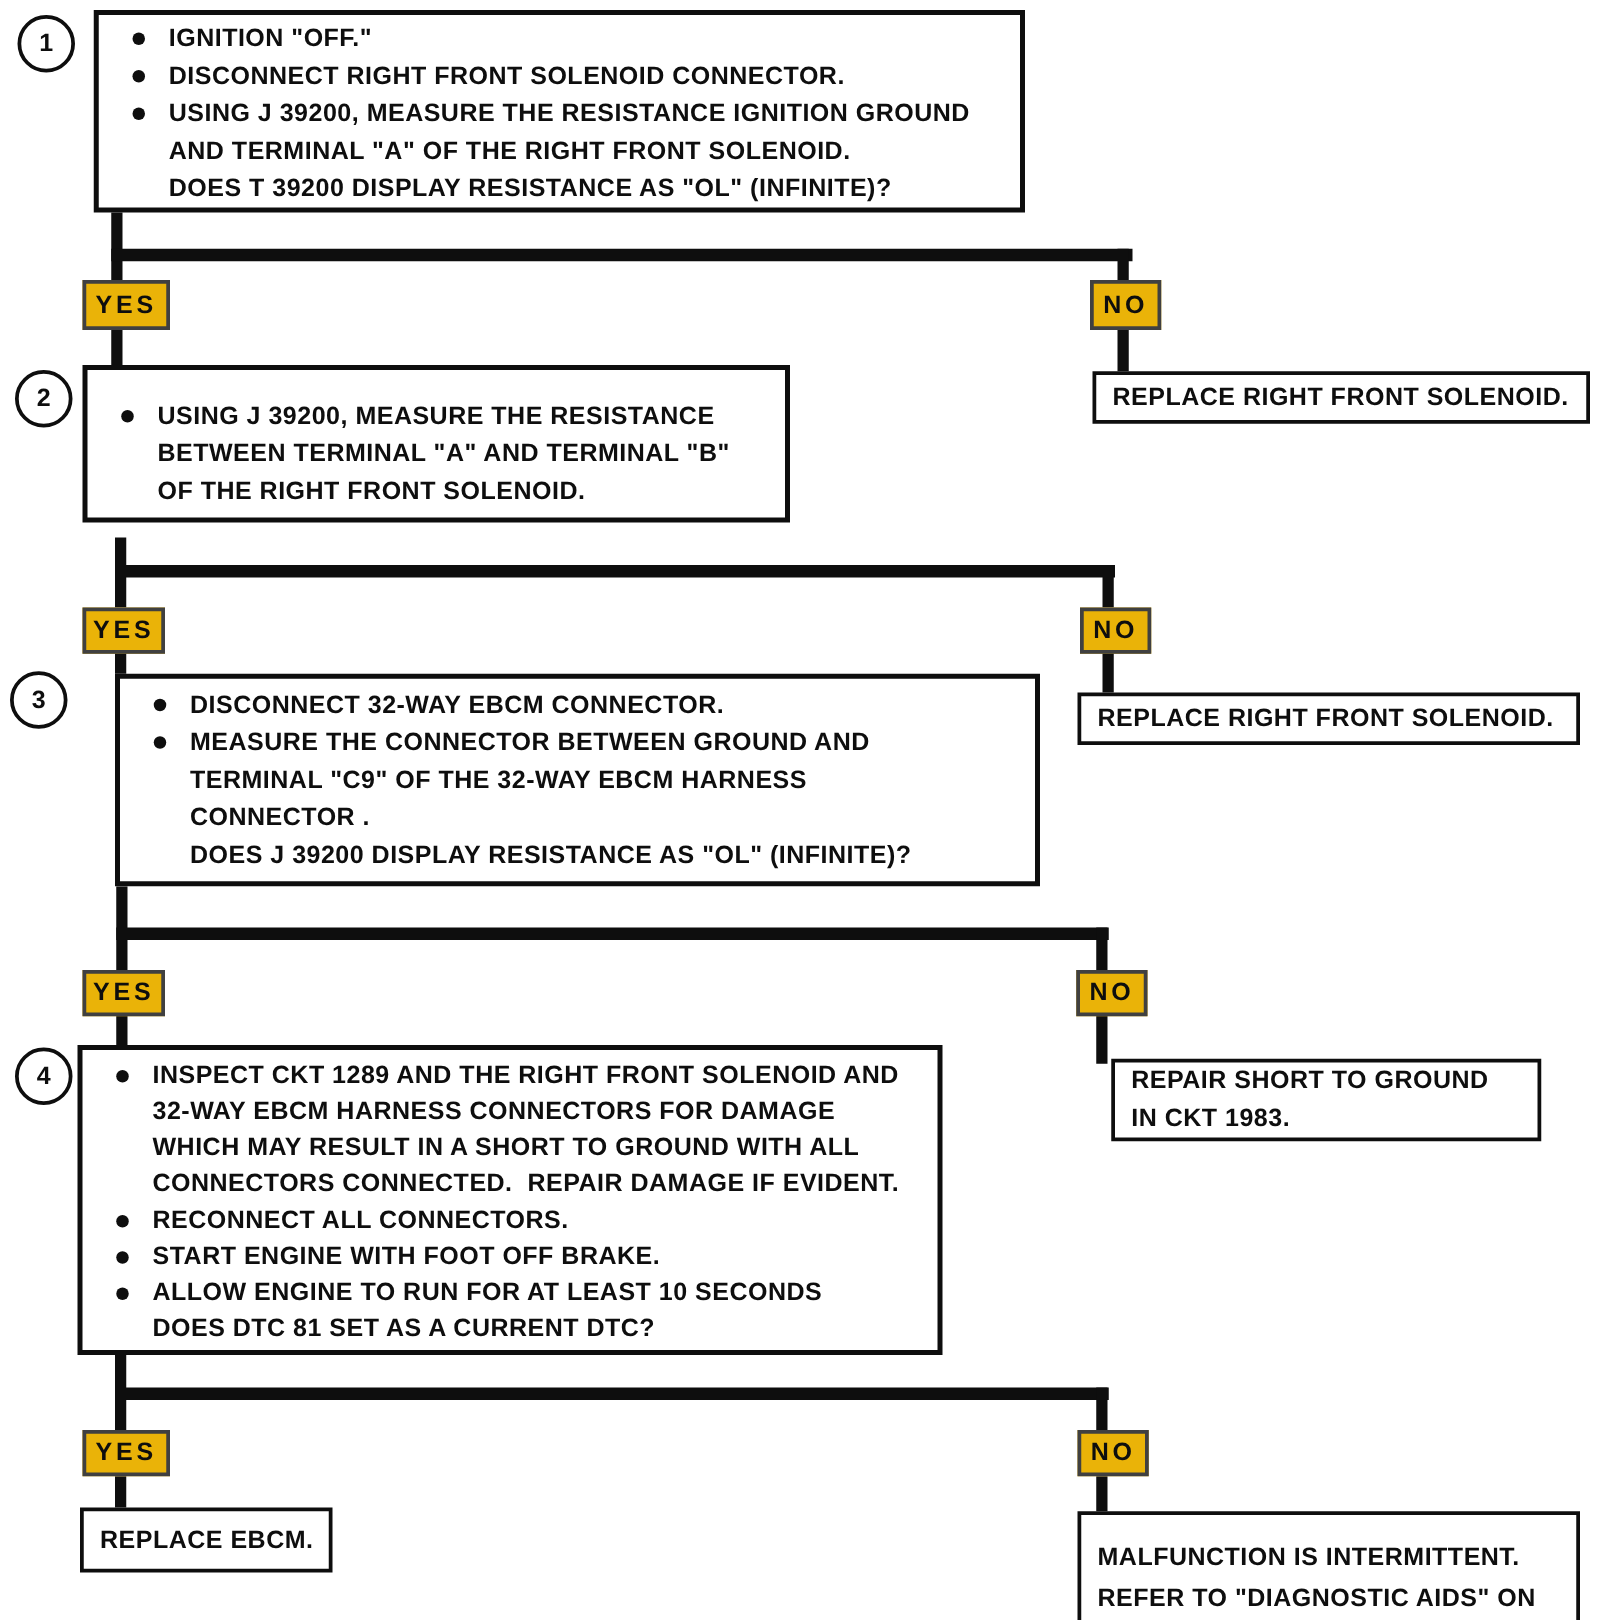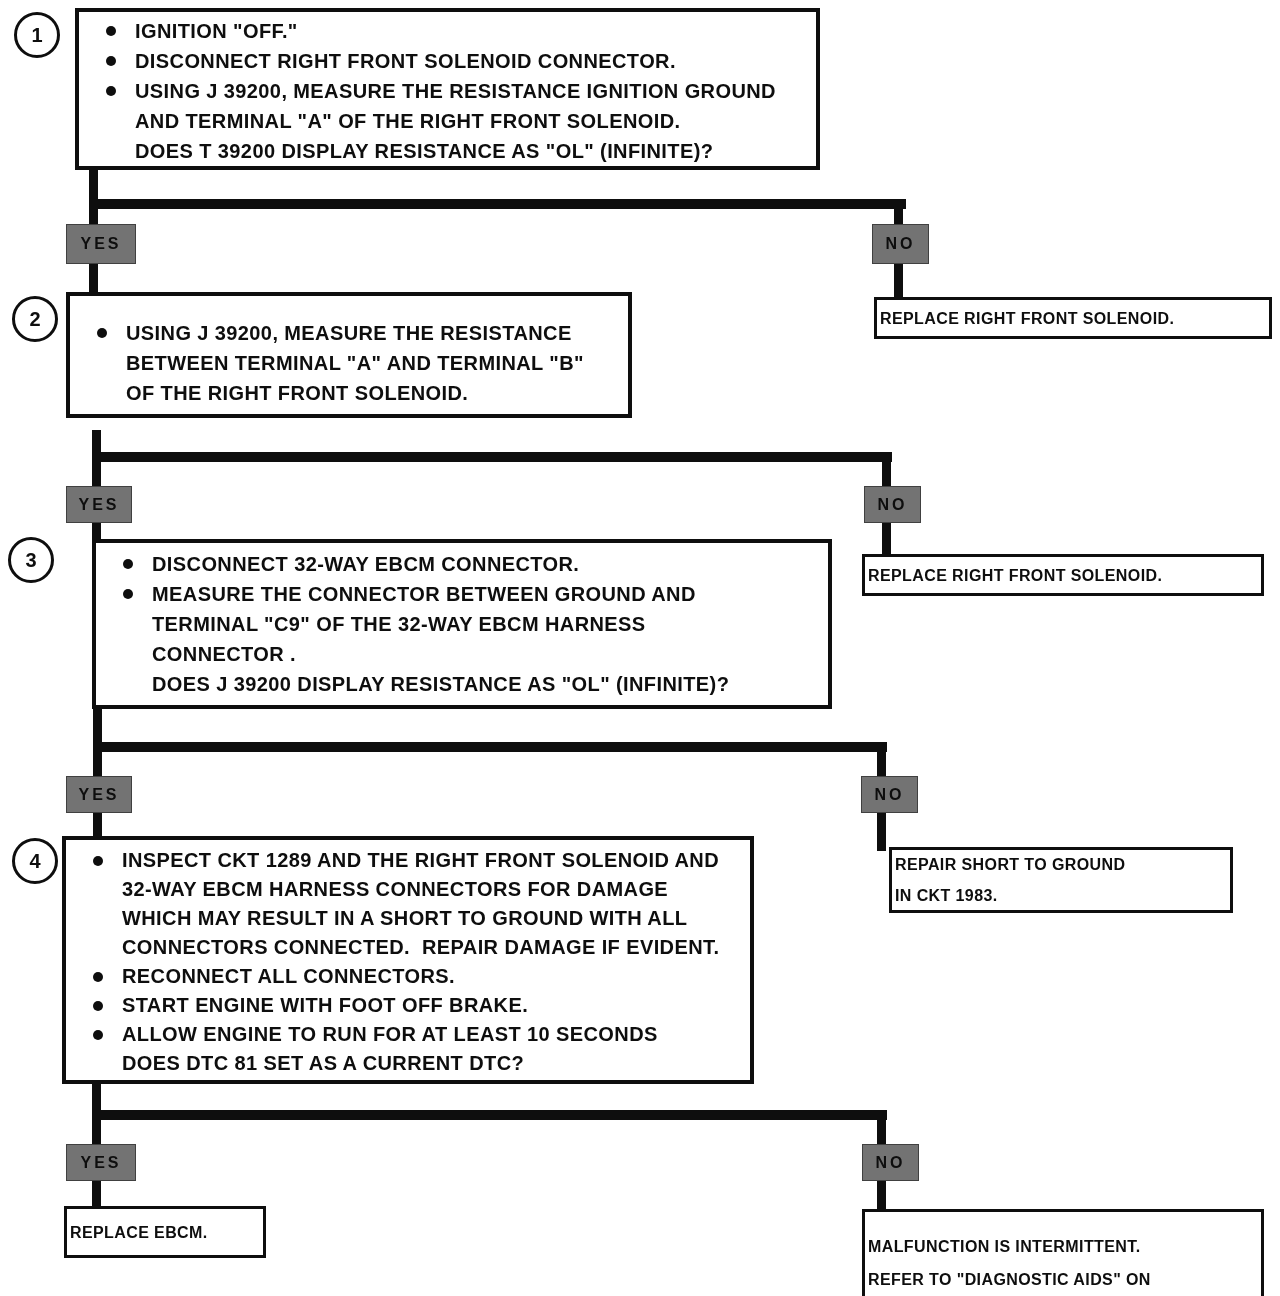--- a/index.html
+++ b/index.html
@@ -25,29 +25,29 @@
   .line { display:flex; line-height:30px; font-size:20px; letter-spacing:0.4px; white-space:pre; }
   .lh29 .line { line-height:29px; }
   .dot {
     flex:0 0 10px; width:10px; height:10px; border-radius:50%;
     background:#0e0e0e; margin:10px 0 0 27px;
   }
   .line.nb .dot { visibility:hidden; }
   .txt { margin-left:19px; }
   
   .decision {
-    position:absolute; border:1px solid #404040; background:#737373;
+    position:absolute; border:3px solid #404040; background:#eab308;
     box-sizing:border-box; display:flex; align-items:center; justify-content:center;
-    font-size:16px; letter-spacing:3px;
+    font-size:20px; letter-spacing:3px;
   }
   
   .endbox {
     position:absolute; border:3px solid #0e0e0e; background:#fff;
     box-sizing:border-box; display:flex; flex-direction:column; justify-content:center;
-    padding-left:3px; font-size:16px; letter-spacing:0.4px; white-space:pre;
+    padding-left:13px; font-size:20px; letter-spacing:0.4px; white-space:pre;
   }
   .endbox .eline { line-height:33px; }
 </style>
 </head>
 <body>
 
 <div id="canvas">
 
   <div class="ln" style="left:89px;  top:168px;  width:9px;   height:56px;"></div>
   <div class="ln" style="left:89px;  top:199px;  width:817px; height:10px;"></div>

